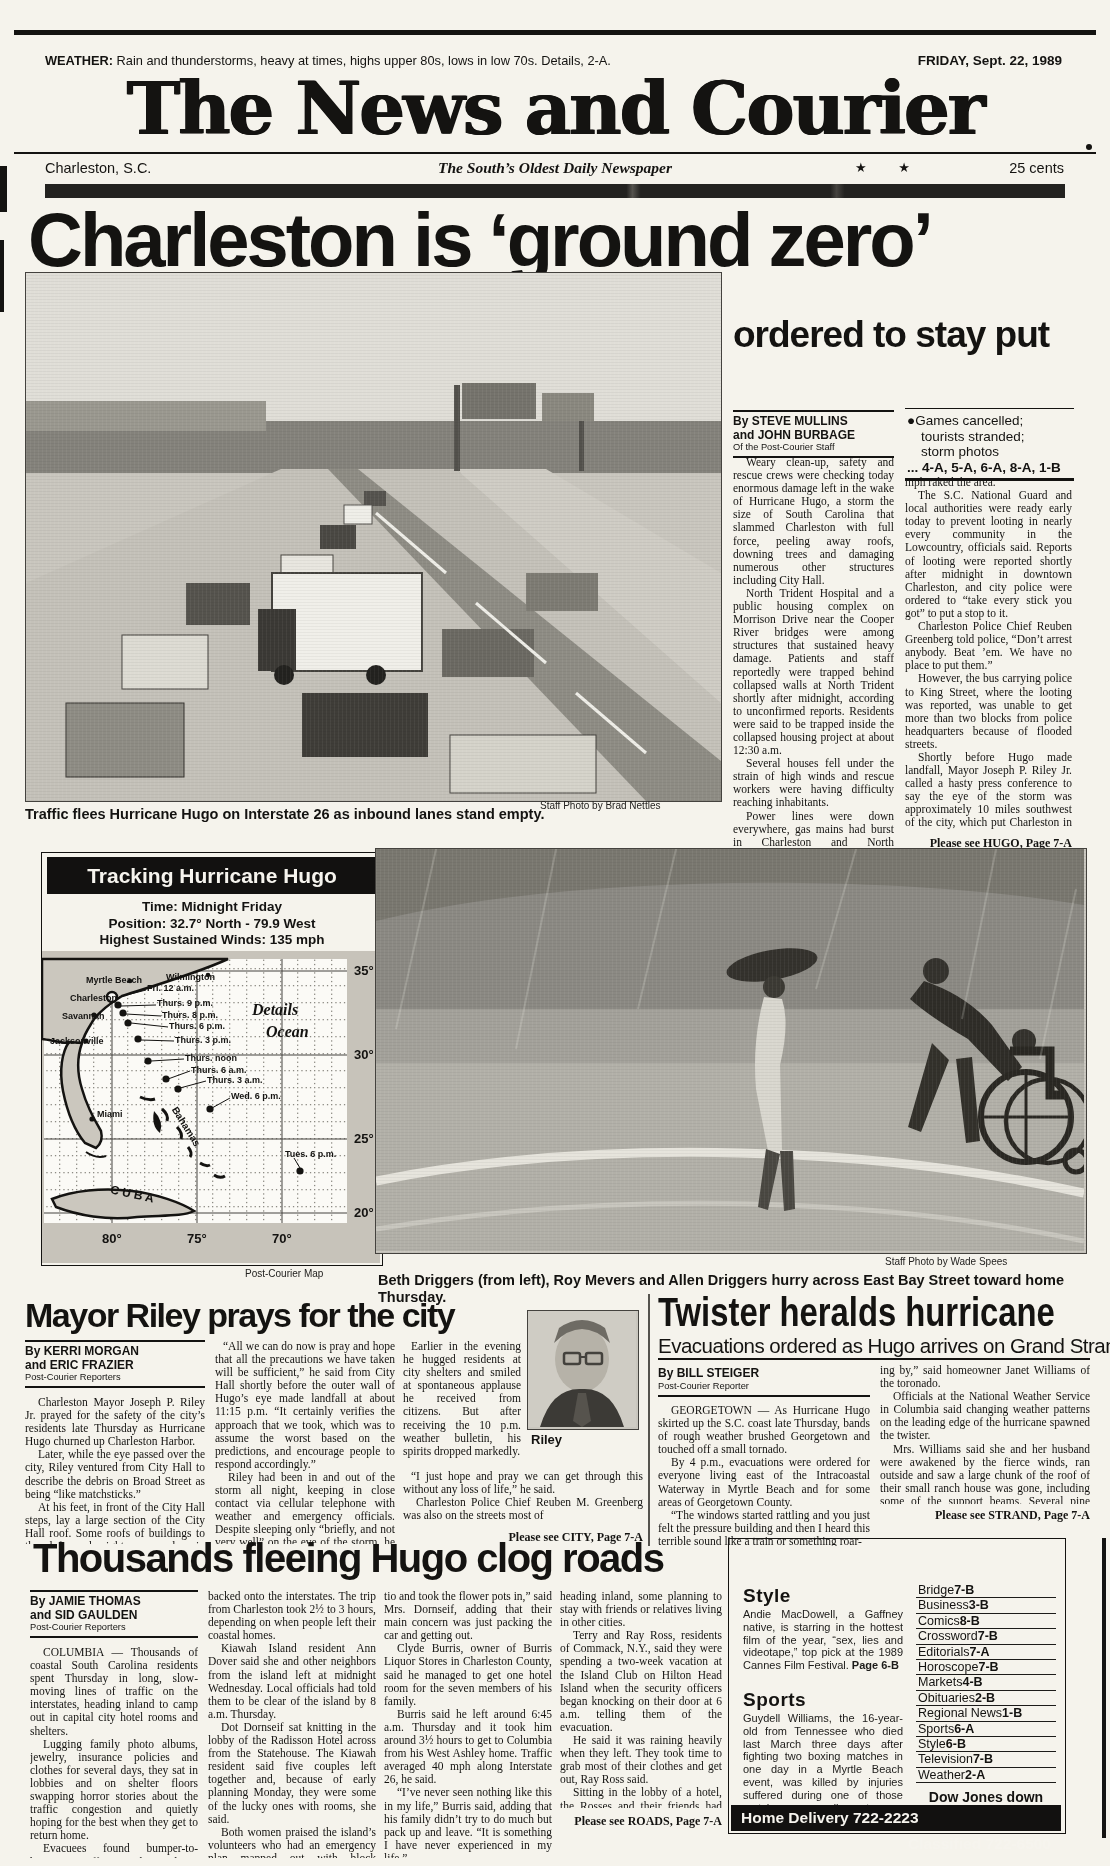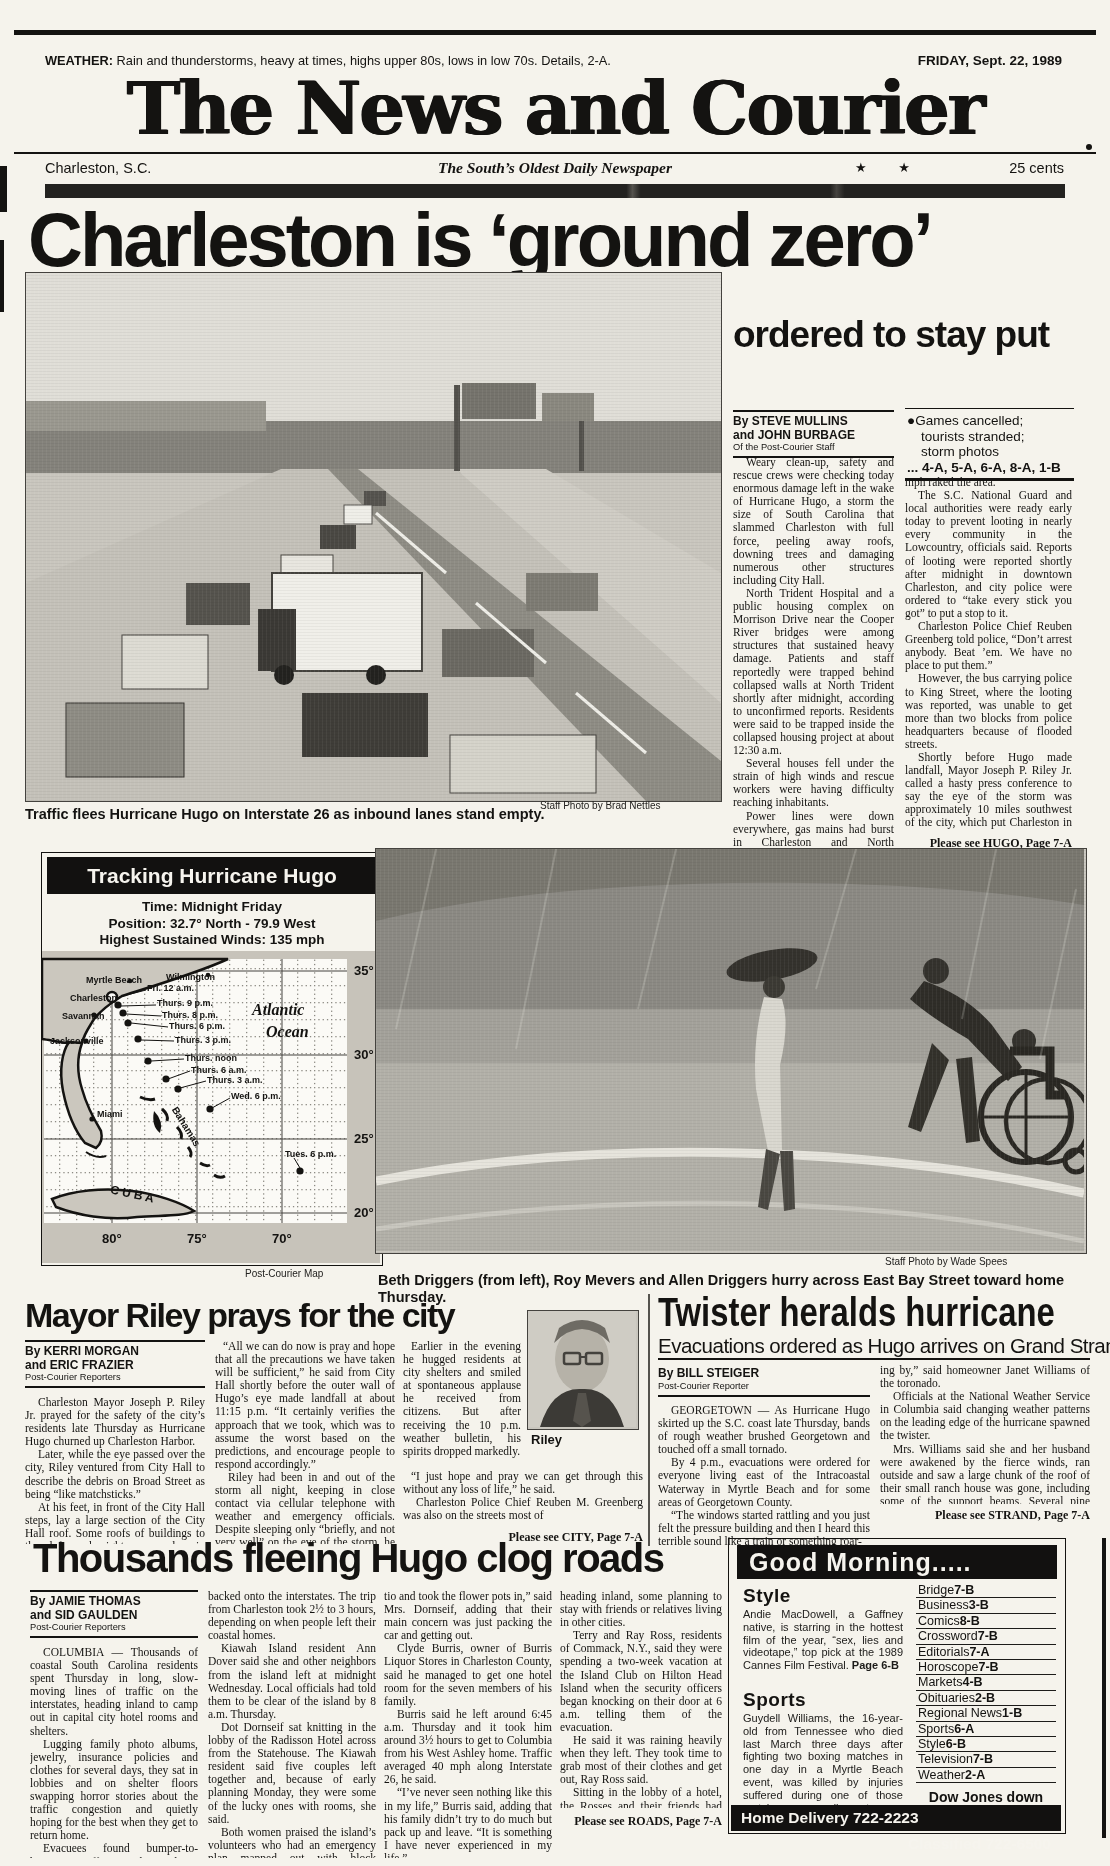--- a/index.html
+++ b/index.html
@@ -222,21 +222,21 @@
       <span class="maplbl" style="left:105px;top:32px;">Fri. 12 a.m.</span>
       <span class="maplbl" style="left:115px;top:47px;">Thurs. 9 p.m.</span>
       <span class="maplbl" style="left:120px;top:59px;">Thurs. 8 p.m.</span>
       <span class="maplbl" style="left:127px;top:70px;">Thurs. 6 p.m.</span>
       <span class="maplbl" style="left:133px;top:84px;">Thurs. 3 p.m.</span>
       <span class="maplbl" style="left:143px;top:102px;">Thurs. noon</span>
       <span class="maplbl" style="left:149px;top:114px;">Thurs. 6 a.m.</span>
       <span class="maplbl" style="left:165px;top:124px;">Thurs. 3 a.m.</span>
       <span class="maplbl" style="left:189px;top:140px;">Wed. 6 p.m.</span>
       <span class="maplbl" style="left:243px;top:198px;">Tues. 6 p.m.</span>
-      <span class="maplbl serif i" style="left:210px;top:50px;font-size:16px;">Atlantic</span>
+      <span class="maplbl serif i" style="left:210px;top:50px;font-size:16px;">Details</span>
       <span class="maplbl serif i" style="left:224px;top:72px;font-size:16px;">Ocean</span>
       <span class="maplbl" style="left:122px;top:170px;font-size:10px;transform:rotate(58deg);">Bahamas</span>
       <span class="maplbl" style="left:68px;top:236px;font-size:12px;transform:rotate(12deg);">C U B A</span>
       <span class="latlon" style="left:312px;top:12px;">35°</span>
       <span class="latlon" style="left:312px;top:96px;">30°</span>
       <span class="latlon" style="left:312px;top:180px;">25°</span>
       <span class="latlon" style="left:312px;top:254px;">20°</span>
       <span class="latlon" style="left:60px;top:280px;">80°</span>
       <span class="latlon" style="left:145px;top:280px;">75°</span>
       <span class="latlon" style="left:230px;top:280px;">70°</span>
@@ -368,21 +368,20 @@
   <div class="col" style="left:560px;top:1590px;width:162px;height:218px;">
     <p style="text-indent:0;">heading inland, some planning to stay with friends or relatives living in other cities.</p>
     <p>Terry and Ray Ross, residents of Commack, N.Y., said they were spending a two-week vacation at the Island Club on Hilton Head Island when the security officers began knocking on their door at 6 a.m. telling them of the evacuation.</p>
     <p>He said it was raining heavily when they left. They took time to grab most of their clothes and get out, Ray Ross said.</p>
     <p>Sitting in the lobby of a hotel, the Rosses and their friends had managed to secure one room, but were still hoping to get another one Thursday afternoon.</p>
 
   </div>
   <div class="a see b" style="left:560px;top:1814px;width:162px;">Please see ROADS, Page 7-A</div>
 
   <div class="a gm-box" style="left:728px;top:1538px;width:336px;height:294px;">
-    <div class="gm-bar" style="margin:6px 8px 0 8px;height:34px;font-size:25px;line-height:34px;padding-left:12px;letter-spacing:1px;">Good Morning.....</div>
     <div class="a gm-h" style="left:14px;top:46px;">Style</div>
     <div class="a gm-t" style="left:14px;top:69px;width:160px;">
       <span>Andie MacDowell, a Gaffney native, is starring in the hottest film of the year, “sex, lies and videotape,” top pick at the 1989 Cannes Film Festival.</span>
       <span class="b">Page 6-B</span>
     </div>
     <div class="a gm-h" style="left:14px;top:150px;">Sports</div>
     <div class="a gm-t" style="left:14px;top:173px;width:160px;">
       <span>Guydell Williams, the 16-year-old from Tennessee who died last March three days after fighting two boxing matches in one day in a Myrtle Beach event, was killed by injuries suffered during one of those matches, according to an autopsy report.</span>
       <span class="b">Page 6-A</span>
     </div>

